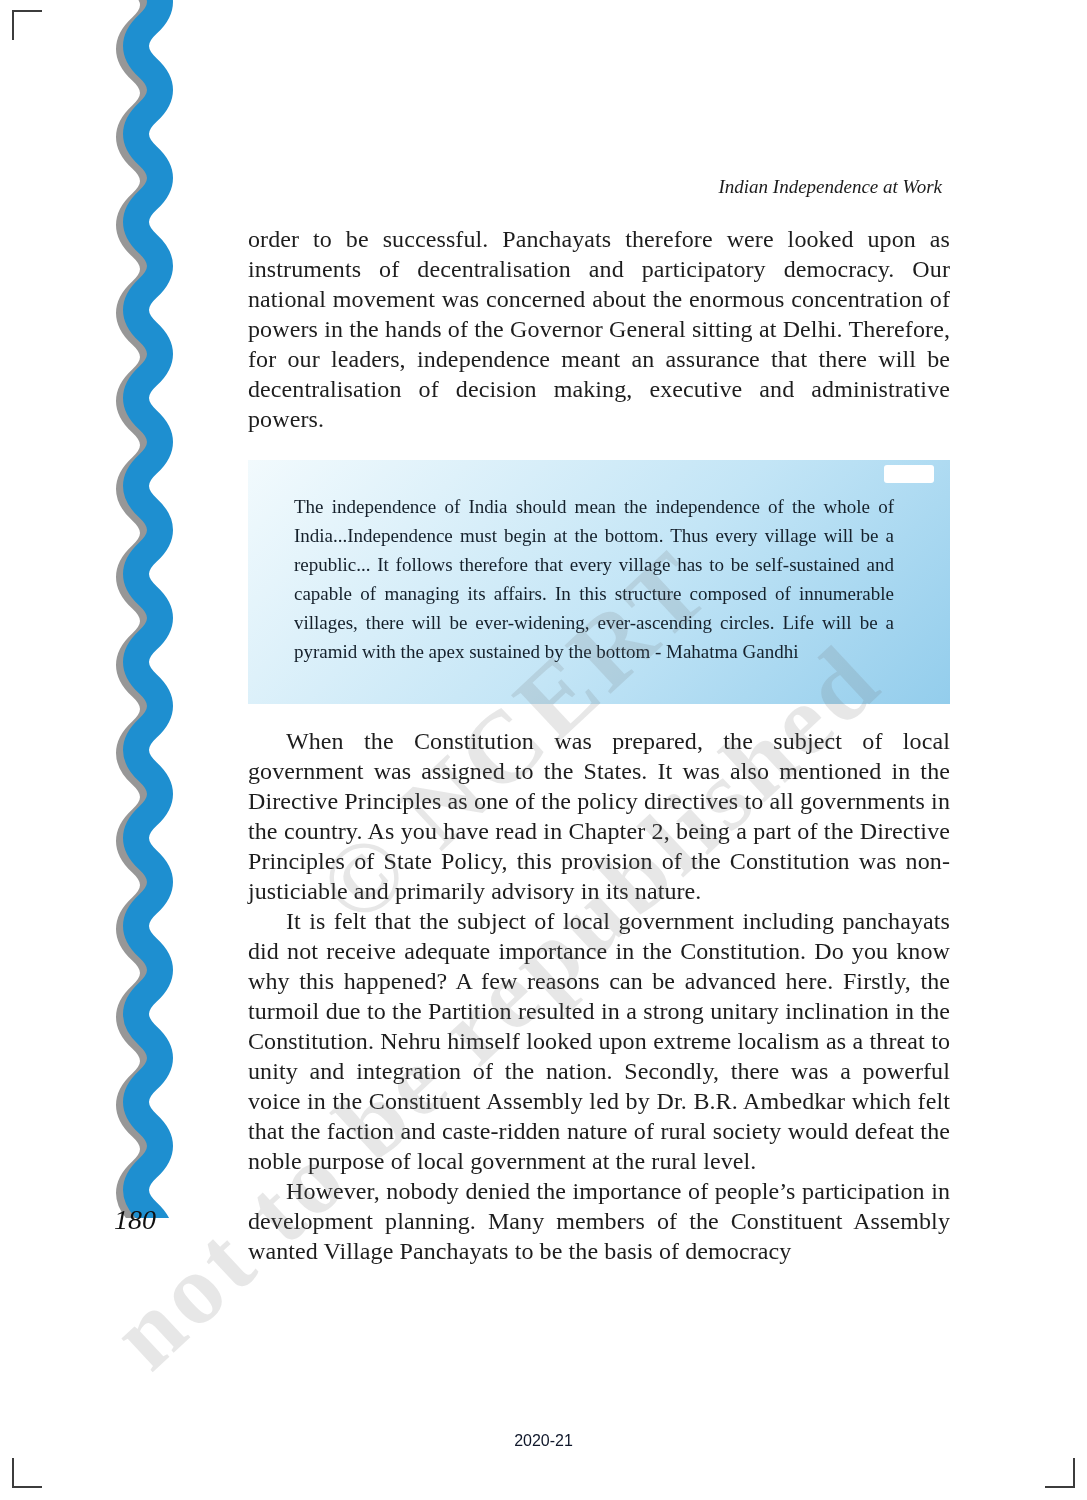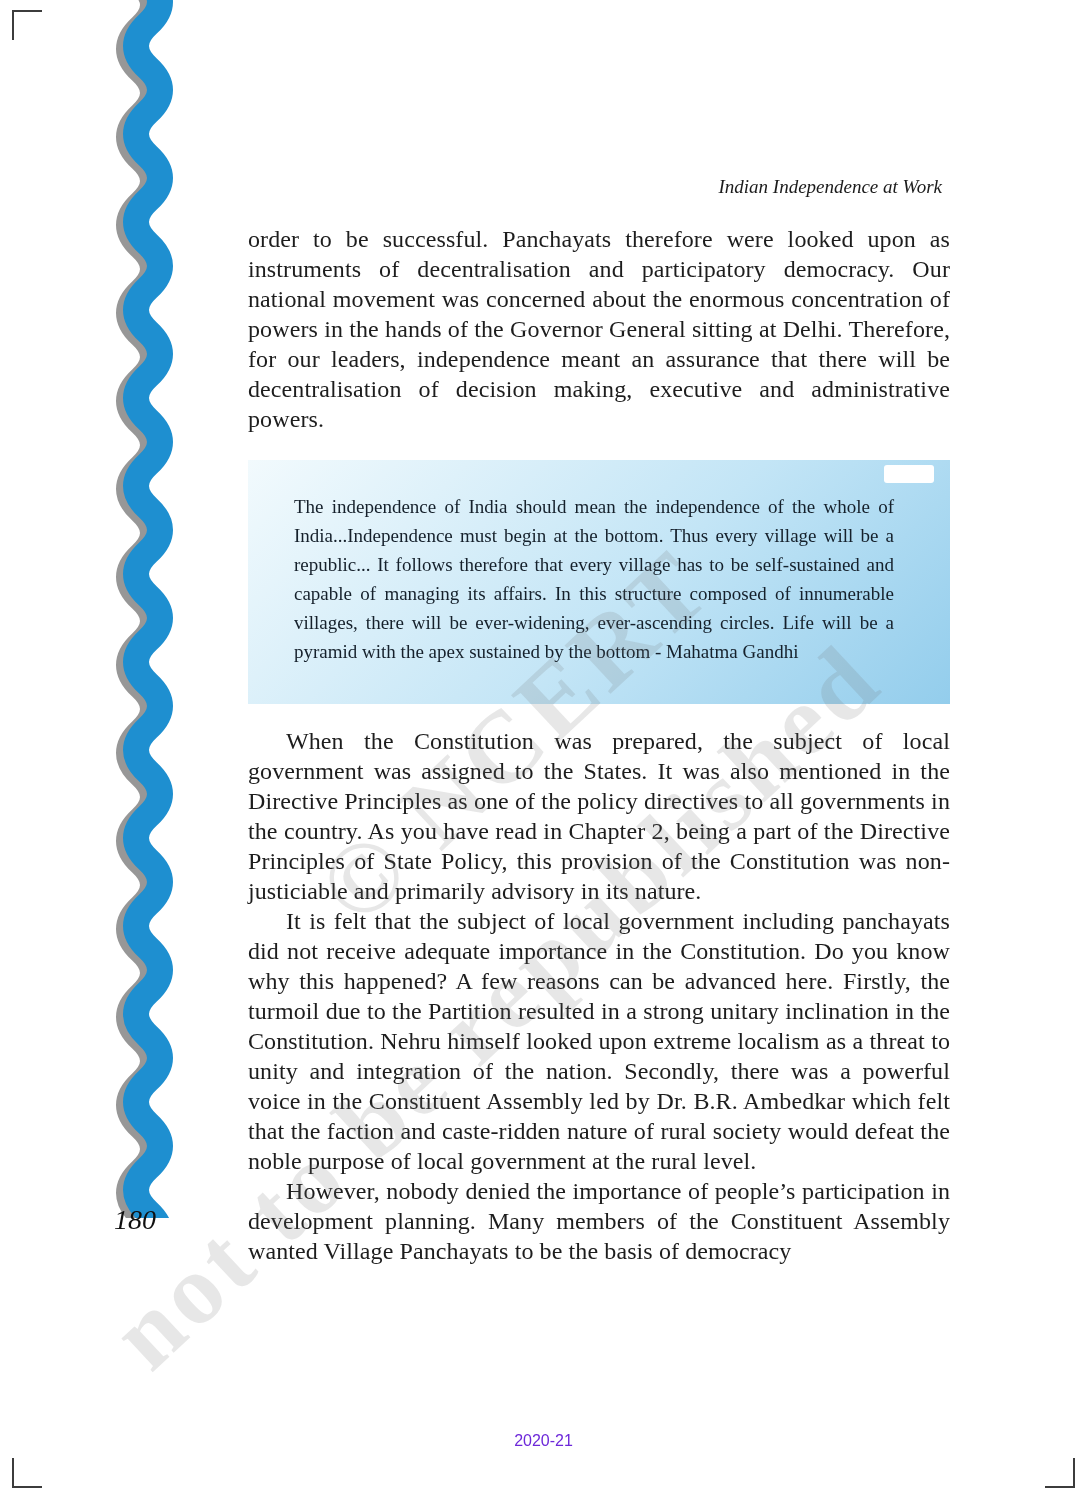--- a/index.html
+++ b/index.html
@@ -53,21 +53,21 @@
     position:absolute; top:5px; right:16px; width:50px; height:18px;
     background:#ffffff; border-radius:3px;
   }
 
   .page-number {
     position:absolute; left:114px; top:1204px; z-index:3;
     font-size:28px; color:#101010;font-style:italic;
   }
   .footer {
     position:absolute; left:0; top:1432px; width:100%; z-index:3;
-    text-align:center; font-size:16px; color:#6d28d9;
+    text-align:center; font-size:16px; color:#0f172a;
     font-family:"Liberation Sans", sans-serif;
   }
 </style>
 </head>
 <body>
 
 <div class="sheet">
 
   <div class="cropmark cm-tl"></div>
   <div class="cropmark cm-bl"></div>

